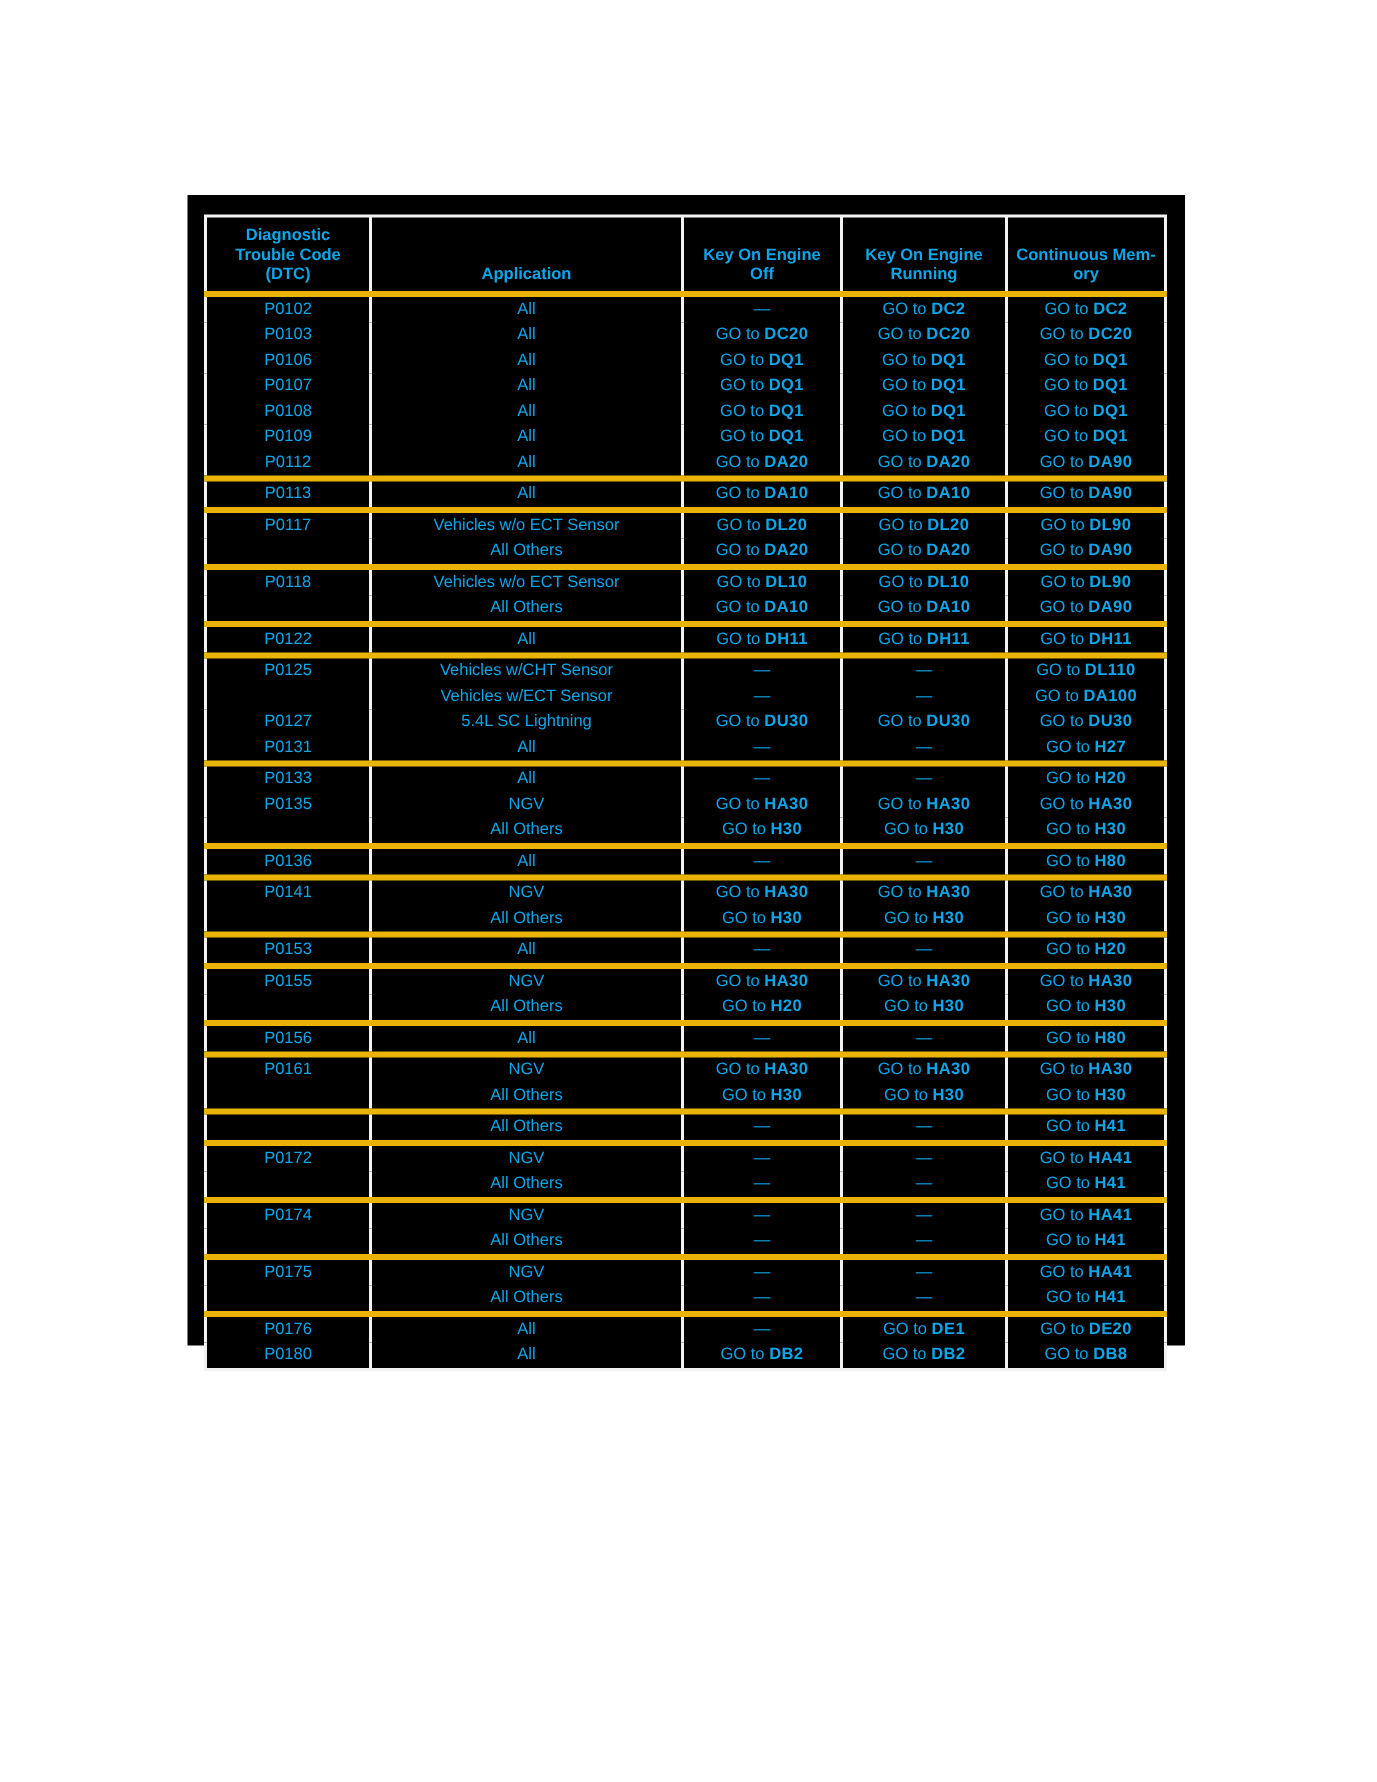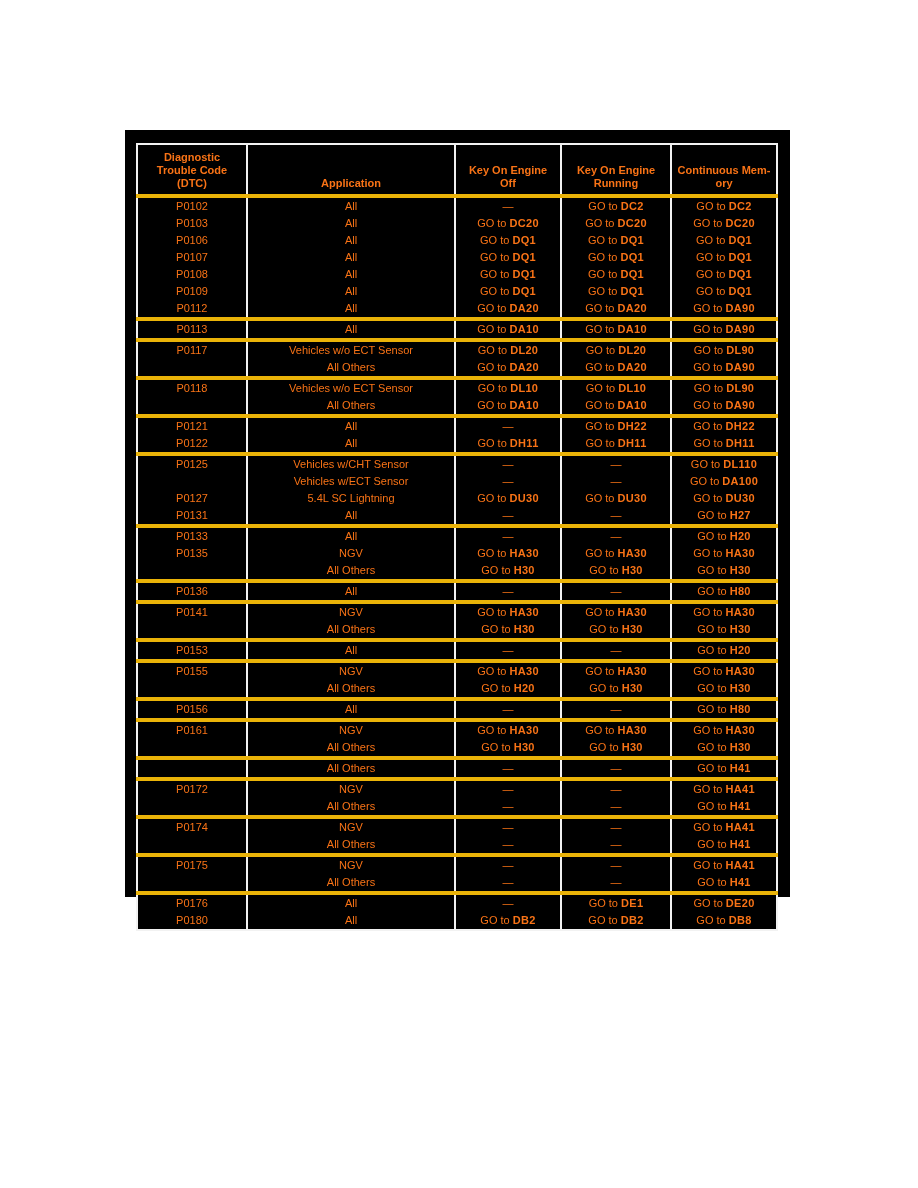--- a/index.html
+++ b/index.html
@@ -24,21 +24,21 @@
     background: #000000;
   }
   table.dtc {
     position: absolute;
     left: 11px;
     top: 13px;
     width: 640px;
     border-collapse: collapse;
     table-layout: fixed;
     background: #000000;
-    color: #f97316;
+    color: #0ea5e9;
     border: 2px solid #f2f2f2;
   }
   table.dtc th,
   table.dtc td {
     border-left: 2px solid #f2f2f2;
     border-right: 2px solid #f2f2f2;
     text-align: center;
     overflow: hidden;
   }
   table.dtc thead th {
@@ -178,27 +178,20 @@
           <tr>
             <td></td>
             <td>All Others</td>
             <td>GO to <span class="code">DA10</span></td>
             <td>GO to <span class="code">DA10</span></td>
             <td>GO to <span class="code">DA90</span></td>
           </tr>
         </tbody>
         <tbody>
           <tr>
-            <td>P0121</td>
-            <td>All</td>
-            <td>—</td>
-            <td>GO to <span class="code">DH22</span></td>
-            <td>GO to <span class="code">DH22</span></td>
-          </tr>
-          <tr>
             <td>P0122</td>
             <td>All</td>
             <td>GO to <span class="code">DH11</span></td>
             <td>GO to <span class="code">DH11</span></td>
             <td>GO to <span class="code">DH11</span></td>
           </tr>
         </tbody>
         <tbody>
           <tr>
             <td>P0125</td>

